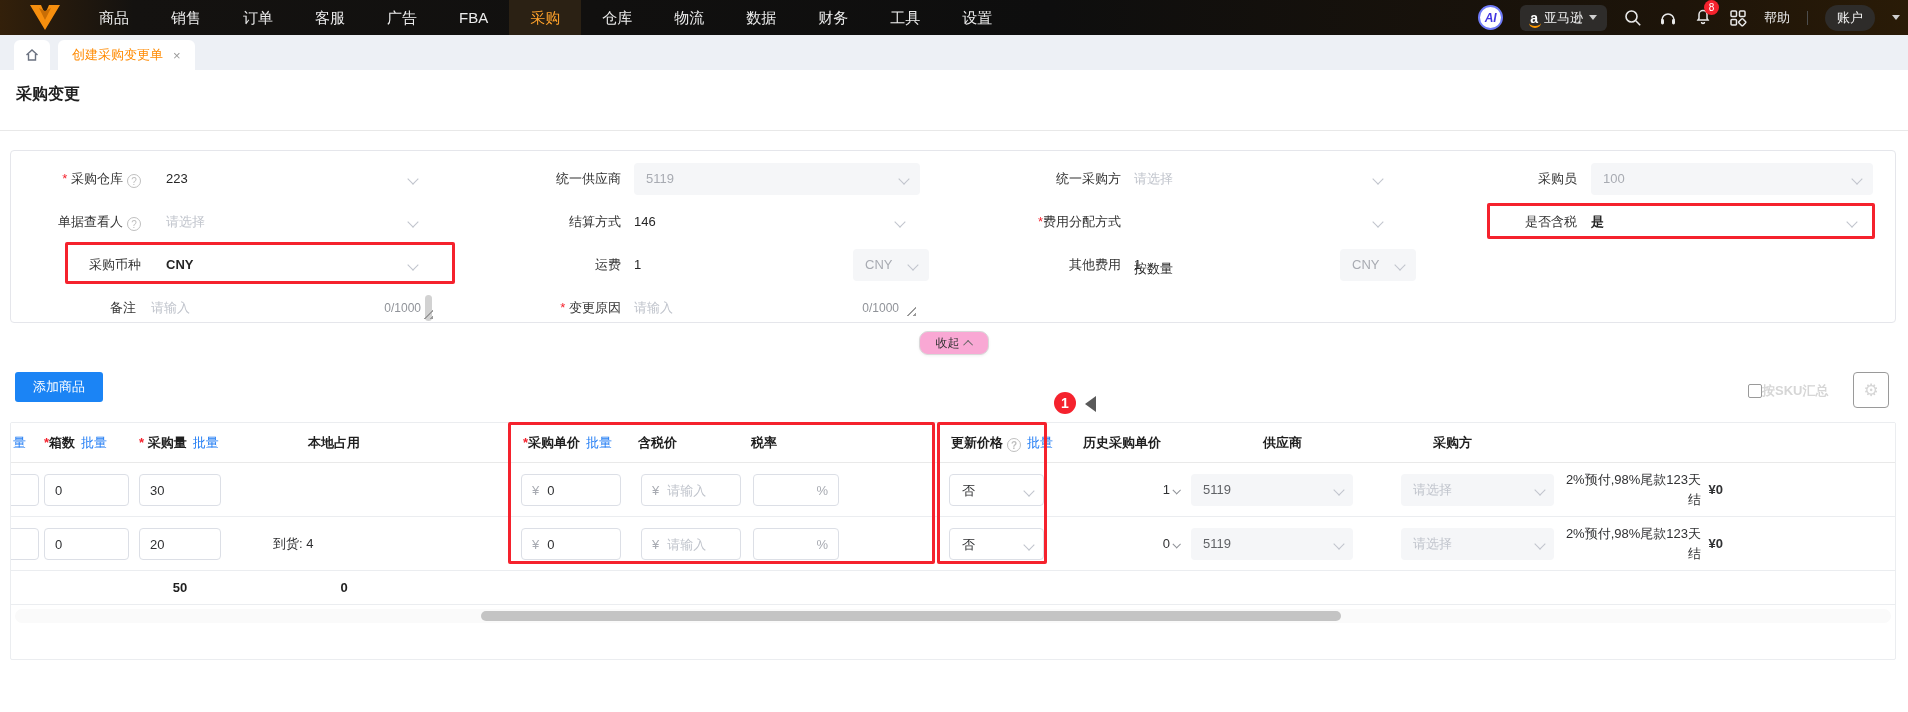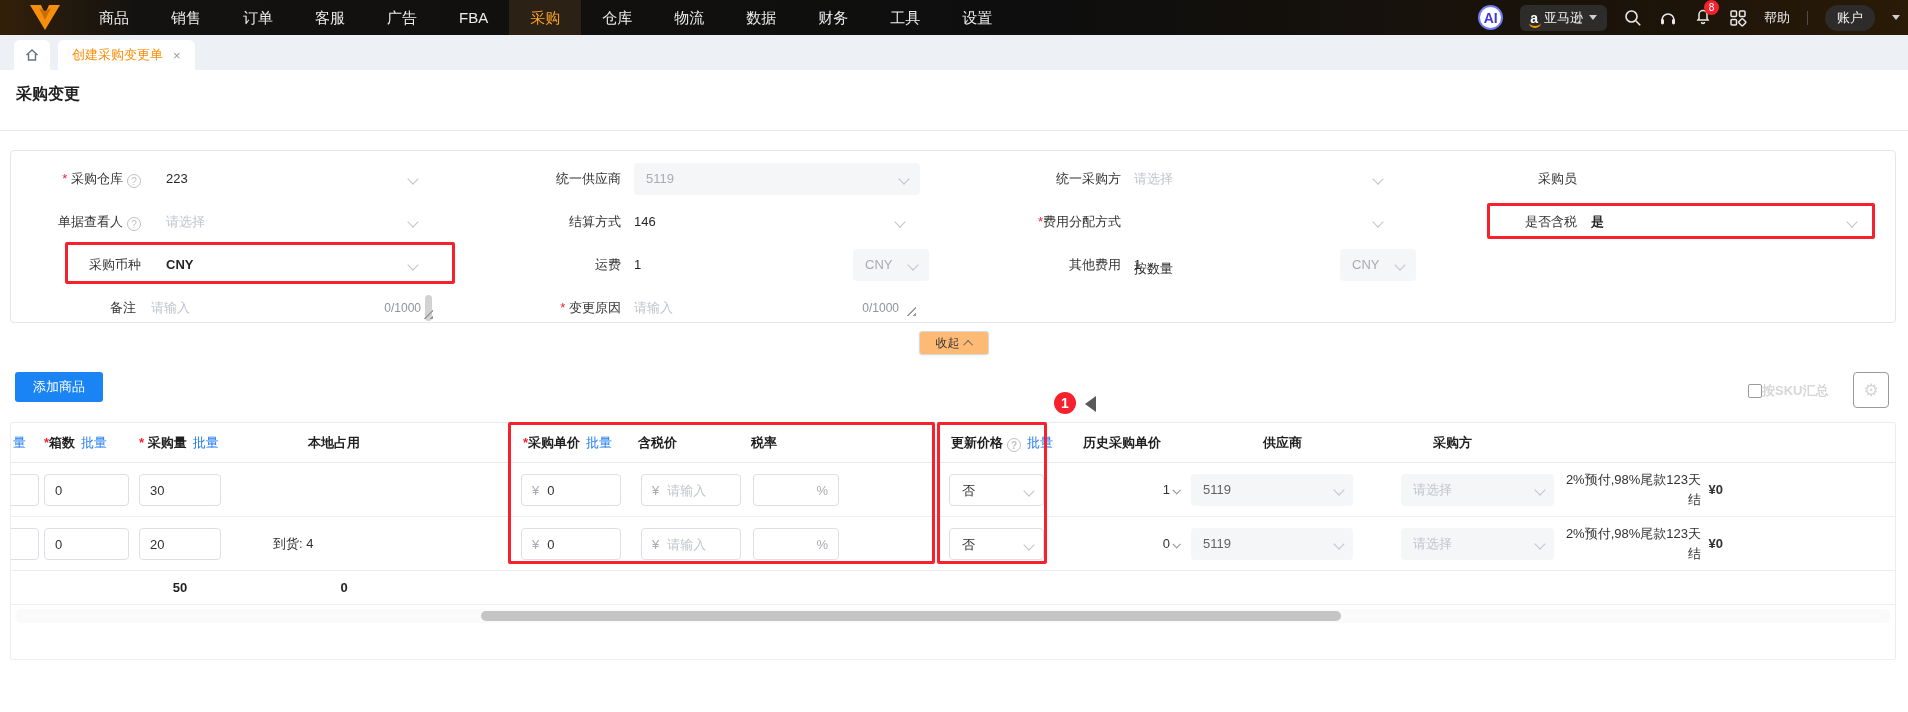--- a/index.html
+++ b/index.html
@@ -10,21 +10,21 @@
   
   .navbar { position:absolute; left:0; top:0; width:1908px; height:35px;
     background:linear-gradient(90deg,#33200a 0%,#141210 7%,#0e0e0e 55%,#1d1409 88%,#2a1b07 100%);
     display:flex; align-items:center; }
   .logo { position:absolute; left:28px; top:4px; width:34px; height:27px; }
   .nav-menu { position:absolute; left:78px; top:0; height:35px; display:flex; }
   .nav-item { height:35px; line-height:35px; padding:0 21px; color:#ececec; font-size:15px; cursor:pointer; }
   .nav-item.active { background:#2b2114; color:#ffa22b; }
   .nav-right { position:absolute; right:8px; top:0; height:35px; display:flex; align-items:center; gap:17px; }
   .ai-badge { width:25px; height:25px; border-radius:50%; background:#fff; border:2px solid #6f7bf7;
-    color:#4337e0; font-size:14px; font-weight:bold; display:flex; align-items:center; justify-content:center; }
+    color:#4337e0; font-size:12px; font-weight:bold; display:flex; align-items:center; justify-content:center;font-style:italic; }
   .store-pill { height:26px; background:#2e2c2a; border-radius:6px; display:flex; align-items:center; gap:6px;
     padding:0 10px; color:#f0f0f0; font-size:13px; }
   .amz-a { color:#fff; font-weight:bold; font-size:14px; position:relative; line-height:1; }
   .amz-a::after { content:""; position:absolute; left:-1px; right:-3px; bottom:-3px; height:4px;
     border-bottom:2px solid #ff9900; border-radius:0 0 60% 60%/0 0 100% 100%; }
   .caret-down { width:0; height:0; border-left:4px solid transparent; border-right:4px solid transparent; border-top:5px solid #cfcfcf; display:inline-block; }
   .nav-ico { width:18px; height:18px; }
   .bell-wrap { position:relative; }
   .badge { position:absolute; top:-7px; left:10px; min-width:15px; height:15px; background:#f5222d; color:#fff;
     border-radius:8px; font-size:10px; line-height:15px; text-align:center; padding:0 3px; }
@@ -59,22 +59,22 @@
   .chev { position:absolute; width:8px; height:8px; border-right:1.5px solid #c0c4cc; border-bottom:1.5px solid #c0c4cc;
     transform:rotate(45deg); margin-top:12px; }
   .gsel { position:absolute; height:32px; background:#f5f6f8; border-radius:4px; line-height:32px;
     padding:0 12px; color:#a8abb2; font-size:13px; }
   .gsel .chev { right:12px; top:0; }
   .counter { position:absolute; text-align:right; color:#909399; font-size:12px; height:32px; line-height:32px; }
   .vpill { position:absolute; width:7px; height:26px; border-radius:4px; background:#d2d2d2; }
   .resize-corner { position:absolute; width:10px; height:10px;
     background:repeating-linear-gradient(135deg, transparent 0 3px, #9a9a9a 3px 4.5px); clip-path:polygon(100% 0,100% 100%,0 100%); }
 
-  .collapse-btn { position:absolute; left:919px; top:331px; width:70px; height:24px; background:#fdba74;
-    border:1px solid #d9d9d9; border-radius:3px; font-size:12px; color:#333; display:flex; align-items:center;
+  .collapse-btn { position:absolute; left:919px; top:331px; width:70px; height:24px; background:#f9a8d4;
+    border:1px solid #d9d9d9; border-radius:9px; font-size:12px; color:#333; display:flex; align-items:center;
     justify-content:center; gap:6px; box-shadow:0 1px 3px rgba(0,0,0,.06); }
   .up-caret { width:7px; height:7px; border-left:1.5px solid #666; border-top:1.5px solid #666; transform:rotate(45deg) translateY(2px); }
 
   
   .add-btn { position:absolute; left:15px; top:372px; width:88px; height:30px; background:#1b84f5; color:#fff;
     border:none; border-radius:3px; font-size:13px; display:flex; align-items:center; justify-content:center; }
 
   
   .table-wrap { position:absolute; left:10px; top:422px; width:1886px; height:238px; border:1px solid #ebedf0;
     border-radius:2px; background:#fff; overflow:hidden; }
@@ -208,20 +208,24 @@
     <div class="gsel" style="left:623px;top:12px;width:286px;">
       <span>5119</span>
       <span class="chev"></span>
     </div>
 
     <span class="lbl" style="left:950px;top:12px;width:160px;">统一采购方</span>
     <span class="val ph" style="left:1123px;top:12px;">请选择</span>
     <span class="chev" style="left:1363px;top:12px;"></span>
 
     <span class="lbl" style="left:1436px;top:12px;width:130px;">采购员</span>
+    <div class="gsel" style="left:1580px;top:12px;width:282px;">
+      <span>100</span>
+      <span class="chev"></span>
+    </div>
 
     <span class="lbl" style="left:10px;top:55px;width:120px;"><span>单据查看人</span><span class="qmark"></span></span>
     <span class="val ph" style="left:155px;top:55px;">请选择</span>
     <span class="chev" style="left:398px;top:55px;"></span>
 
     <span class="lbl" style="left:480px;top:55px;width:130px;">结算方式</span>
     <span class="val" style="left:623px;top:55px;">146</span>
     <span class="chev" style="left:885px;top:55px;"></span>
 
     <span class="lbl req2" style="left:950px;top:55px;width:160px;"><span>费用分配方式</span></span>

